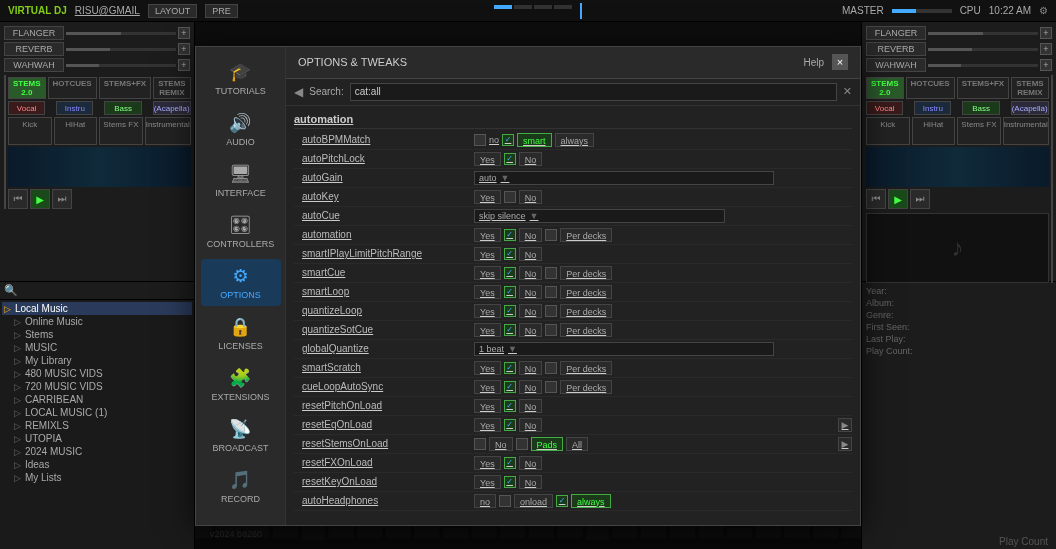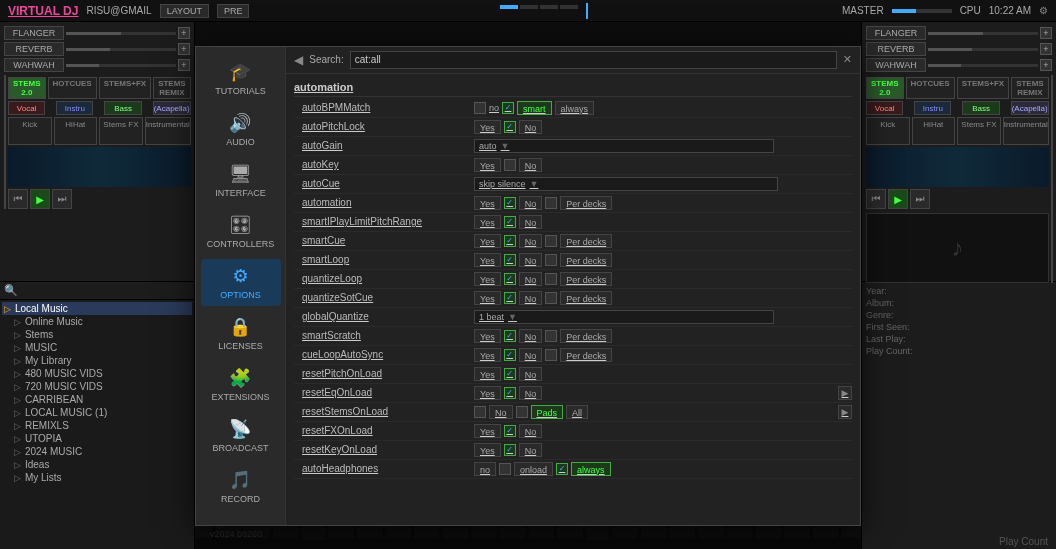--- a/index.html
+++ b/index.html
@@ -19,22 +19,22 @@
       width: 100%;
       height: 22px;
       background: #111;
       display: flex;
       align-items: center;
       justify-content: space-between;
       padding: 0 8px;
       border-bottom: 1px solid #000;
     }
     .top-bar-left { display: flex; align-items: center; gap: 8px; }
-    .top-bar-logo { color: #ec4899; font-weight: bold; font-size: 12px; text-decoration: underline; }
-    .top-bar-user { color: #aaa; font-size: 10px; }
+    .top-bar-logo { color: #84cc16; font-weight: bold; font-size: 10px; }
+    .top-bar-user { color: #aaa; font-size: 10px; text-decoration: underline; }
     .top-bar-center { display: flex; gap: 4px; }
     .top-bar-btn {
       background: #2a2a2a;
       border: 1px solid #444;
       color: #aaa;
       font-size: 9px;
       padding: 1px 6px;
       cursor: pointer;
     }
     .top-bar-right { display: flex; align-items: center; gap: 8px; color: #aaa; font-size: 10px; }
@@ -662,20 +662,27 @@
             <span>BROADCAST</span>
           </div>
           <div class="nav-item">
             <span class="nav-icon">🎵</span>
             <span>RECORD</span>
           </div>
         </div>
 
         <div class="modal-content">
 
+          <div class="modal-header">
+            <span>OPTIONS &amp; TWEAKS</span>
+            <div style="display:flex;align-items:center;gap:8px;">
+              <span class="modal-help">Help</span>
+              <button class="modal-close">×</button>
+            </div>
+          </div>
 
           <div class="modal-search-bar">
             <span class="modal-back">◀</span>
             <span class="modal-search-label">Search:</span>
             <input class="modal-search-input" type="text" value="cat:all" style="">
             <span class="modal-search-clear">✕</span>
           </div>
 
           <div class="modal-body">
             <div class="settings-section">
@@ -716,21 +723,21 @@
                 <div class="setting-controls">
                   <div class="option-btn">Yes</div>
                   <div class="check-btn"></div>
                   <div class="option-btn">No</div>
                 </div>
               </div>
 
               <div class="settings-row">
                 <div class="setting-name">autoCue</div>
                 <div class="setting-controls">
-                  <div class="setting-dropdown" style="width:304px;text-align:right;">
+                  <div class="setting-dropdown" style="width:251px;text-align:right;">
                     <span>skip silence</span>
                     <span class="setting-dropdown-arrow">▼</span>
                   </div>
                 </div>
               </div>
 
               <div class="settings-row">
                 <div class="setting-name">automation</div>
                 <div class="setting-controls">
                   <div class="option-btn">Yes</div>

